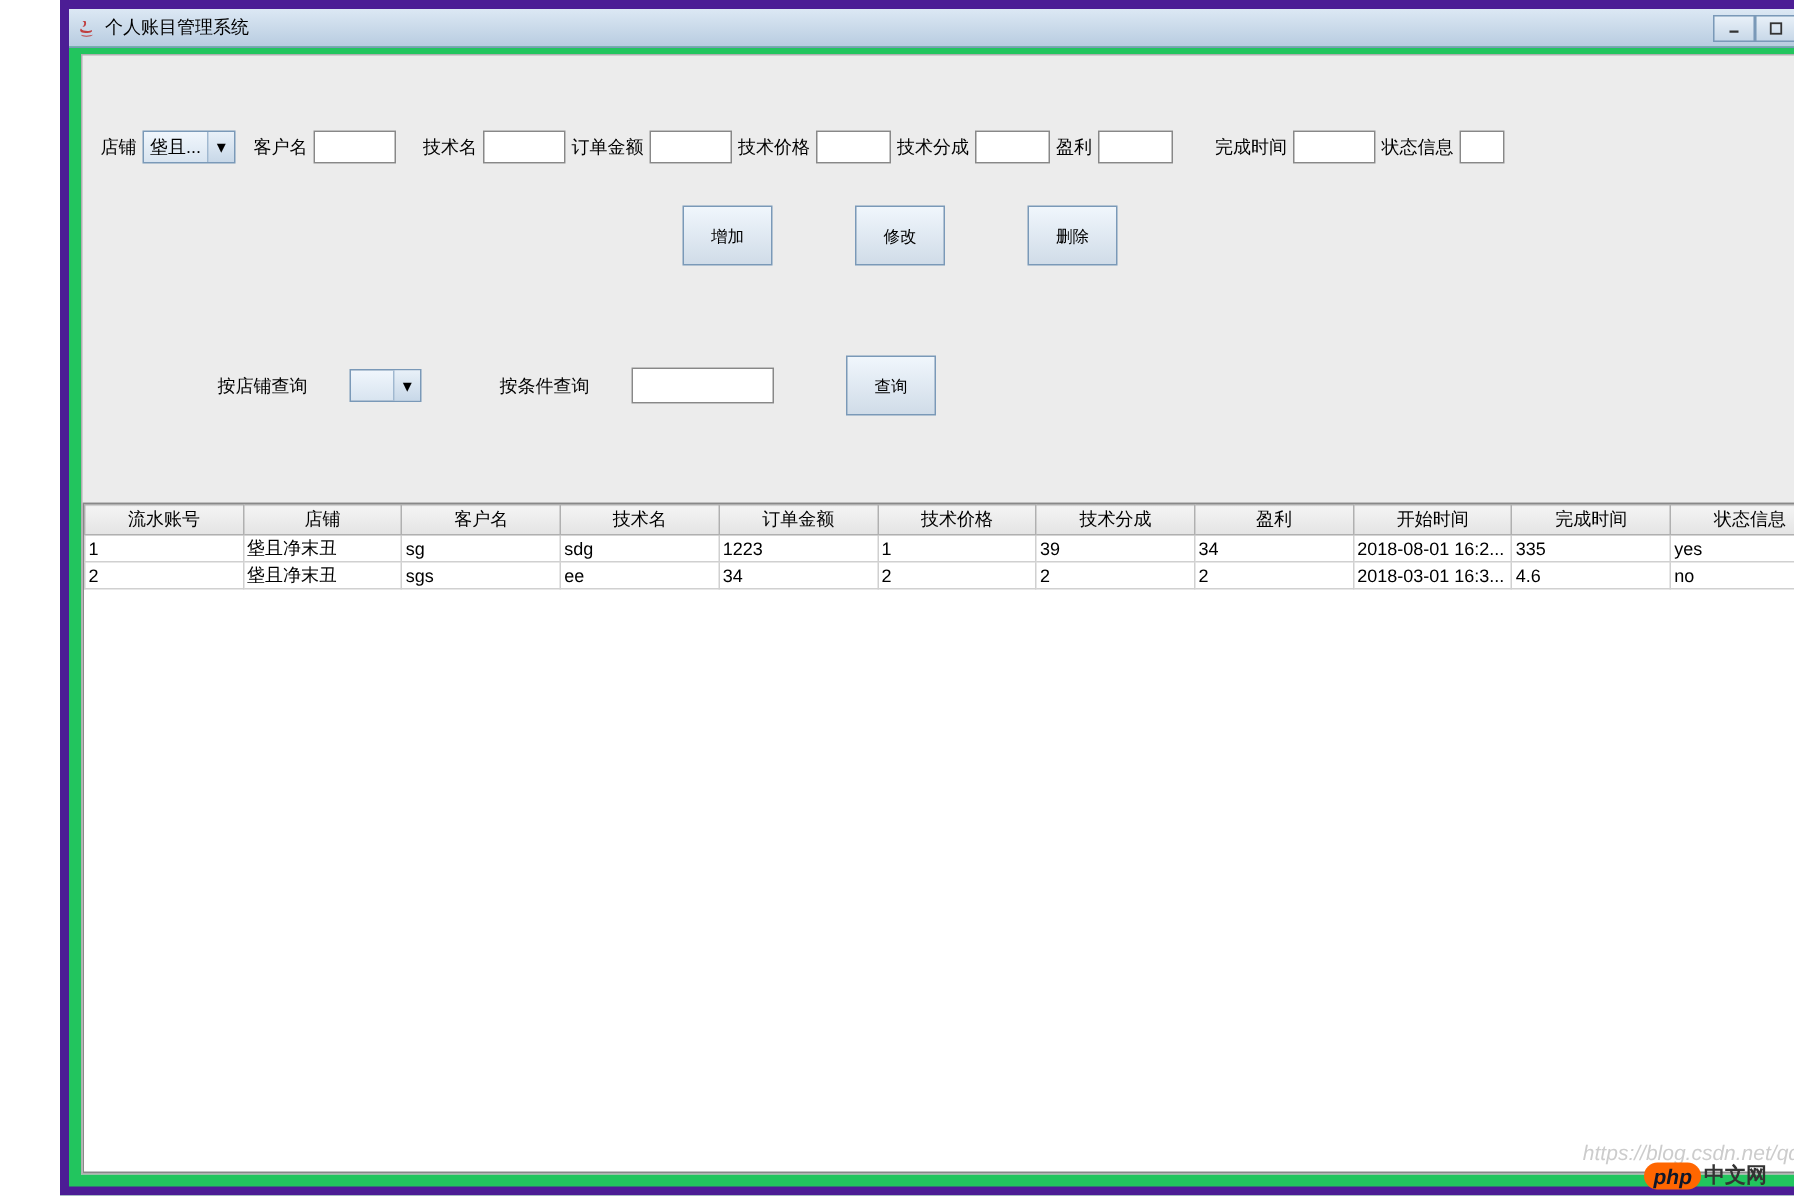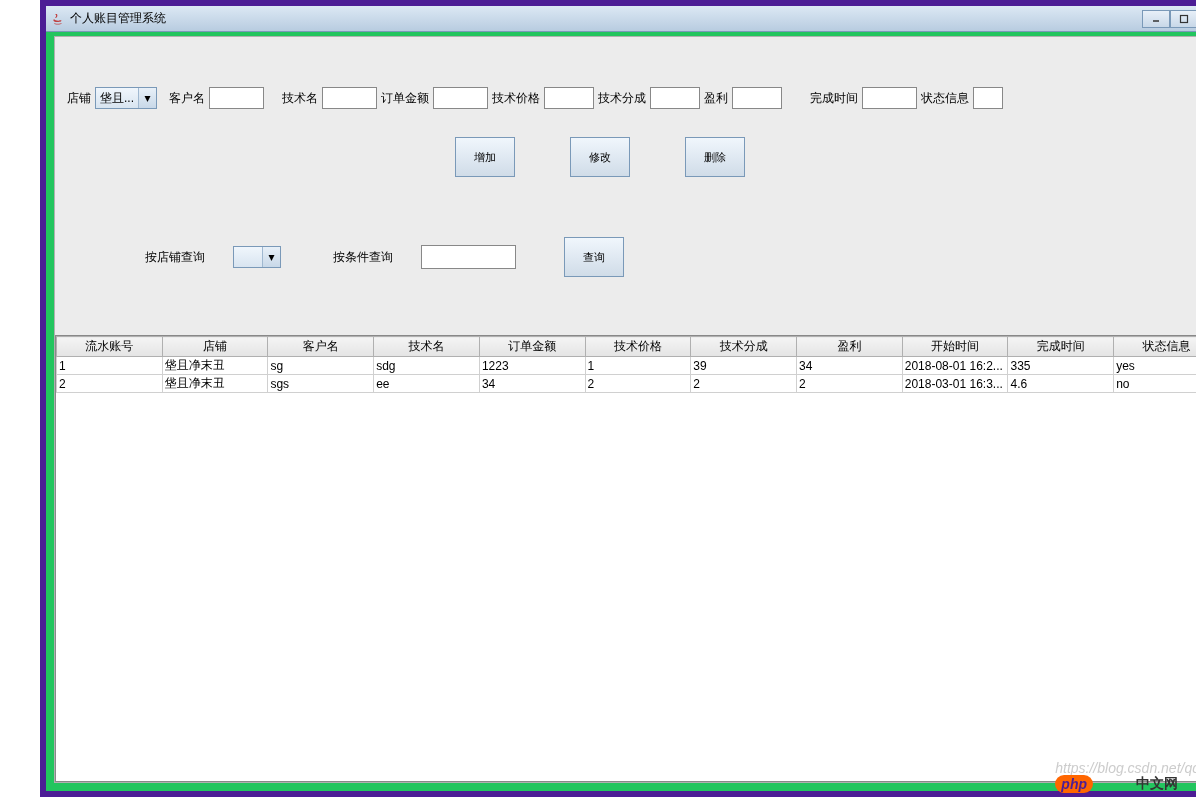--- a/index.html
+++ b/index.html
@@ -23,22 +23,22 @@
 .jbtn { height: 40px; padding: 0 18px; border: 1px solid #7a99b8; background: linear-gradient(#f0f6fc,#d0dce8); cursor: pointer; font-size: 11px; text-align: center; }
 .search-row { position: absolute; top: 200px; left: 90px; display: flex; align-items: center; gap: 28px; font-size: 12px; }
 .search-row .combo-text { min-width: 28px; }
 .search-input { border: 1px solid #888; background: #fff; height: 24px; width: 95px; }
 .table-wrap { position: absolute; top: 298px; left: 0; right: 0; bottom: 0; background: #fff; border: 1px solid #888; overflow: auto; }
 table { width: 100%; border-collapse: collapse; table-layout: fixed; }
 th { background: linear-gradient(#f4f4f4,#e4e4e4); border: 1px solid #b0b0b0; height: 20px; font-weight: normal; font-size: 12px; text-align: center; font-family: Liberation Mono, monospace; }
 td { border: 1px solid #d0d0d0; height: 16px; font-size: 12px; padding: 0 2px; white-space: nowrap; overflow: hidden; text-align: left; }
 .watermark { position: absolute; bottom: 6px; right: 21px; font-style: italic; color: #ccc; font-size: 14px; }
 .logo { position: absolute; bottom: 4px; right: 18px; display:flex; align-items:center; gap:2px; font-size:14px; }
-.logo .php { background:#f60; color:#4c1d95; border-radius:10px; padding:1px 6px; font-weight:bold; font-style:italic; }
-.logo .cn { color:#333; font-weight:bold;margin-left:41px; }
+.logo .php { background:#f60; color:#0f172a; border-radius:10px; padding:1px 6px; font-weight:bold; font-style:italic; }
+.logo .cn { color:#333; font-weight:bold; }
 </style>
 </head>
 <body>
 
 <div class="window">
   <div class="titlebar">
     <span class="titlebar-icon">
       <svg width="14" height="14" viewBox="0 0 14 14">
           <path d="M4 2c2 1 1 3 0 4 2 0 3-2 2-4zM3 7c-1 1-1 3 3 3s5-1 4-2c-1 1-6 1-7-1zM3 11c0 1 7 1 8 0-1 2-8 2-8 0z" fill="#c04040"></path>
         </svg>

